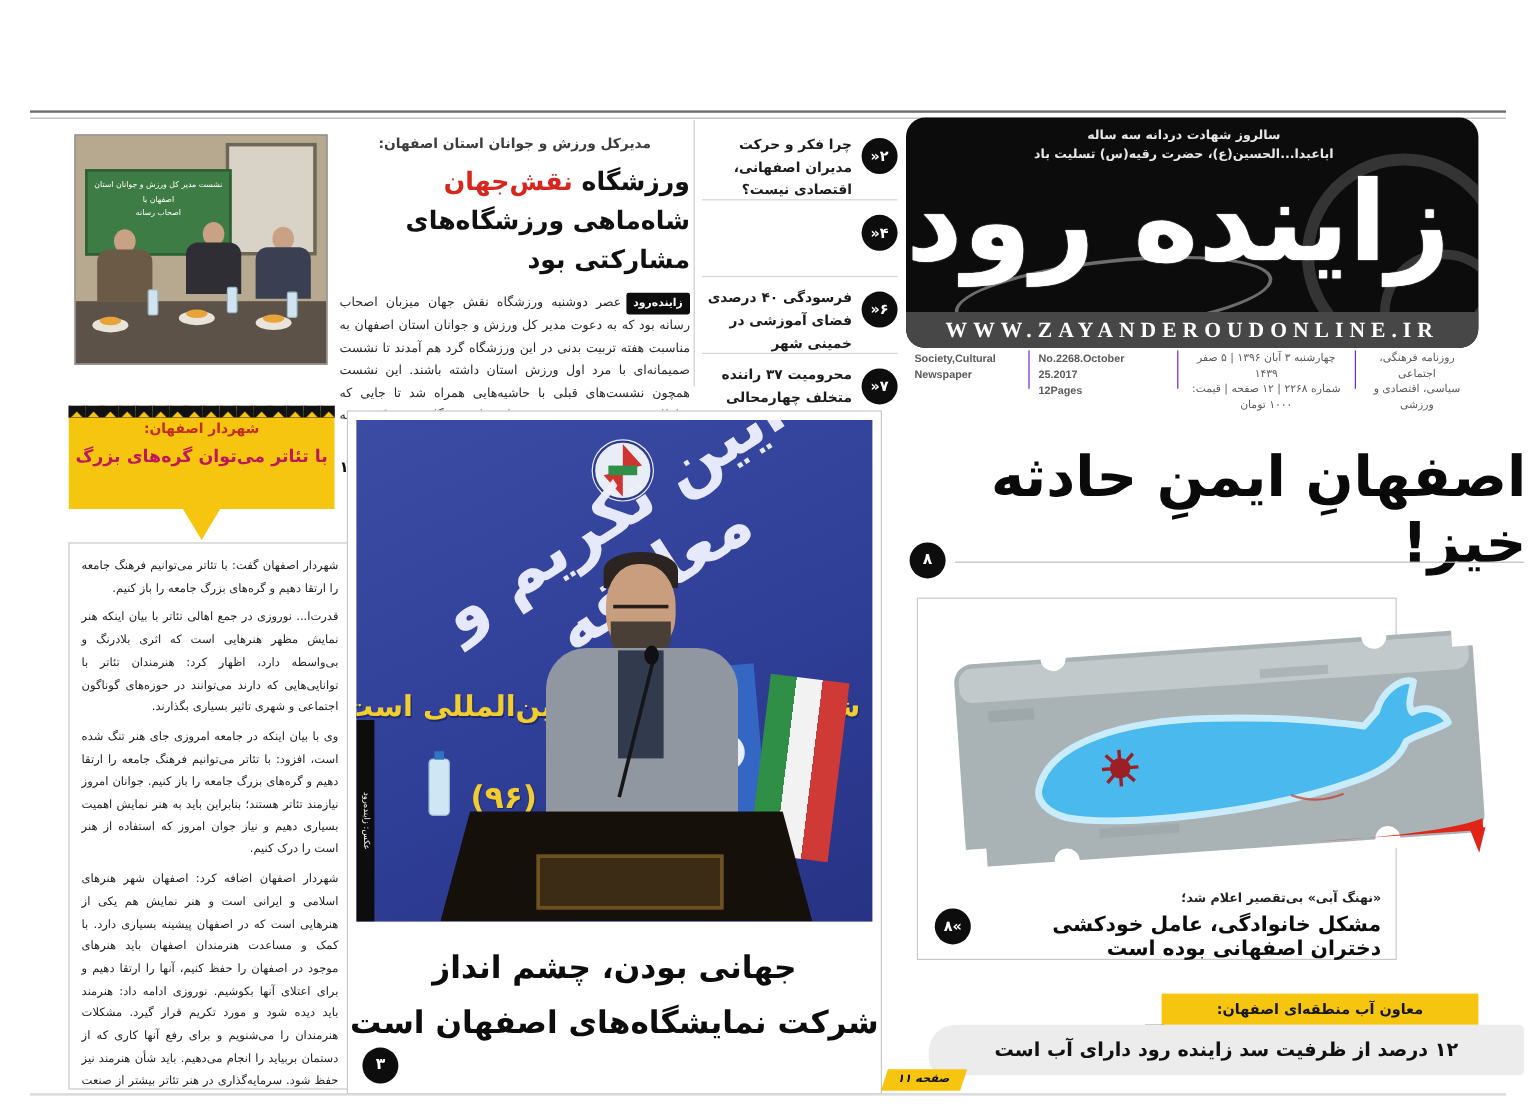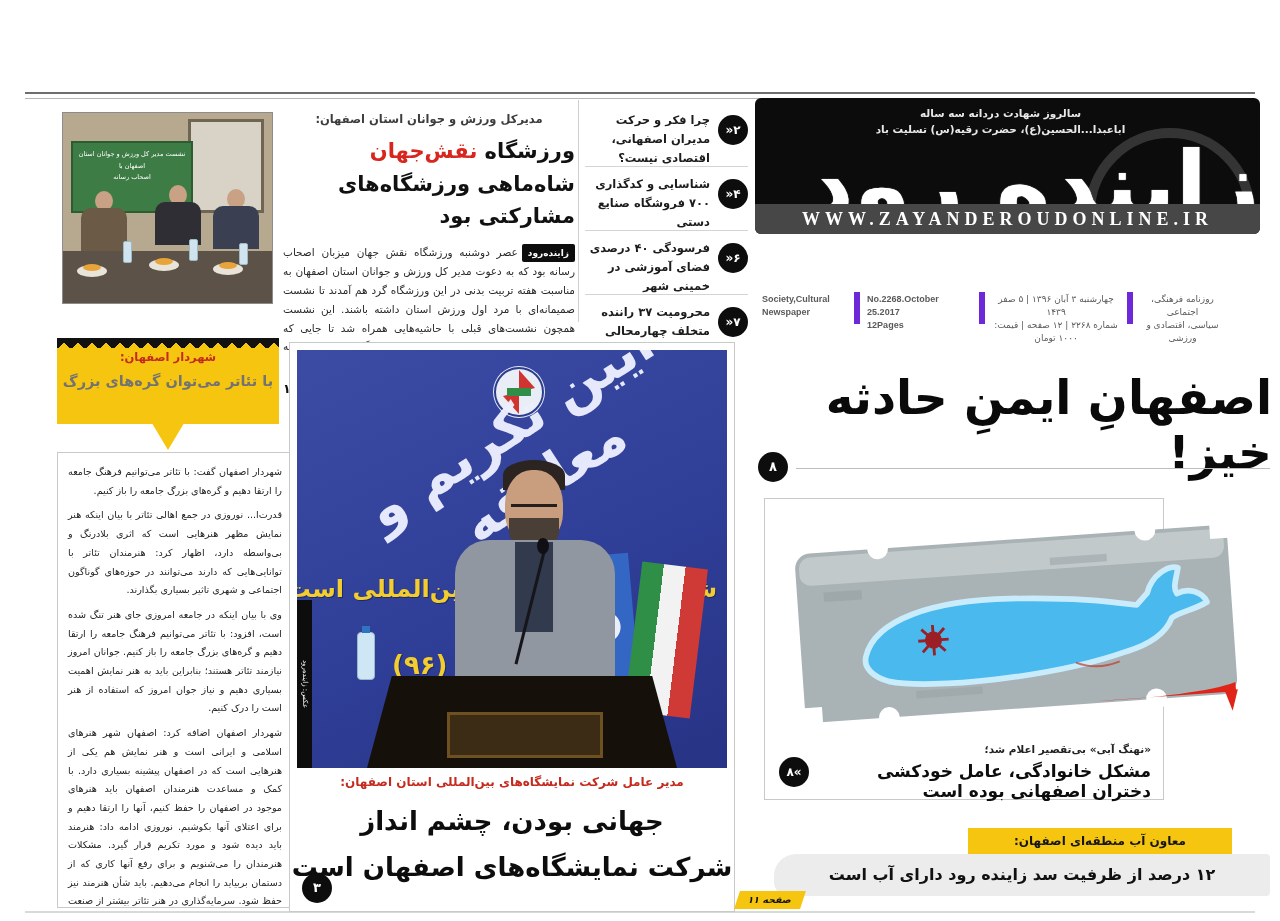--- a/index.html
+++ b/index.html
@@ -4,30 +4,30 @@
 <style>
   html,body{margin:0;padding:0;background:#fff;}
   #page{position:relative;width:1280px;height:921px;background:#fff;overflow:hidden;
         font-family:"DejaVu Sans",sans-serif;color:#111;}
   .abs{position:absolute;}
   .rtl{direction:rtl;}
   
   .rule-top{left:25px;top:92px;width:1230px;height:4px;border-top:2px solid #6e6e6e;border-bottom:1px solid #b5b5b5;}
   .rule-bottom{left:25px;top:911px;width:1230px;height:2px;background:#d9d9d9;}
   
-  .masthead{left:755px;top:98px;width:477px;height:136px;background:#0c0c0c;border-radius:6px;overflow:hidden;padding-left:28px;}
+  .masthead{left:755px;top:98px;width:477px;height:192px;background:#0c0c0c;border-radius:16px;overflow:hidden;}
   .mh-circle{position:absolute;border-radius:50%;}
   .dedication{position:absolute;top:7px;left:0;right:14px;text-align:center;color:#e8e8e8;font-size:10.5px;line-height:1.55;font-weight:bold;}
-  .mh-logo{position:absolute;top:26px;left:0;right:0;text-align:right;color:#fff;font-size:92px;font-weight:bold;
+  .mh-logo{position:absolute;top:26px;left:0;right:0;text-align:left;color:#fff;font-size:92px;font-weight:bold;
            line-height:1.35;letter-spacing:-2px;text-shadow:0 0 1px #fff;}
   .url-strip{position:absolute;left:0;right:0;bottom:0;height:30px;background:#474747;color:#fff;
              font-family:"Liberation Serif",serif;font-weight:bold;font-size:18px;letter-spacing:5px;
              text-align:center;line-height:30px;}
   .info-row{left:755px;top:292px;width:477px;height:32px;display:flex;flex-direction:row;color:#5a5a5a;font-size:9px;line-height:1.45;}
-  .info-cell{flex:1;padding:1px 7px;border-left:6px solid #6d28d9;text-align:center;}
+  .info-cell{flex:1;padding:1px 7px;border-left:1px solid #6d28d9;text-align:center;}
   .info-cell:first-child{border-left:none;}
   .info-en{font-family:Liberation Sans, sans-serif;font-weight:bold;text-align:left;}
   
   .vsep{left:578px;top:100px;width:1px;height:222px;background:#cfcfcf;}
   .hlist{left:585px;top:103px;width:163px;height:222px;}
   .hl-item{position:relative;height:55px;padding-top:8px;}
   .hl-item + .hl-item{border-top:1px solid #d4d4d4;}
   .hl-badge{position:absolute;right:0;top:12px;width:30px;height:30px;border-radius:50%;background:#0d0d0d;color:#fff;
             font-size:12px;font-weight:bold;text-align:center;line-height:30px;}
   .hl-text{margin-right:38px;text-align:right;font-size:11.5px;font-weight:bold;color:#1c1c1c;line-height:1.65;}
@@ -53,21 +53,21 @@
   .continue{margin-top:4px;text-align:left;font-size:12.5px;font-weight:bold;color:#111;}
   .continue .arr{font-size:15px;margin-left:30px;margin-right:6px;}
   
   .mayor-box{left:57px;top:338px;width:222px;height:112px;}
   .mayor-zigzag{position:absolute;left:0;top:0;width:100%;height:10px;
      background-image:linear-gradient(135deg,#111 50%,transparent 50%),linear-gradient(225deg,#111 50%,transparent 50%);
      background-size:14px 10px;background-repeat:repeat-x;z-index:2;}
   .mayor-yellow{position:absolute;left:0;top:4px;width:100%;height:108px;background:#f6c50f;
      clip-path:polygon(0 0,100% 0,100% 76%,57% 76%,50% 100%,43% 76%,0 76%);}
   .mayor-kicker{position:absolute;left:0;right:0;top:12px;text-align:center;color:#c42a1e;font-size:11.5px;font-weight:bold;}
-  .mayor-h{position:absolute;left:0;right:0;top:30px;text-align:center;font-size:14.5px;font-weight:bold;color:#737373;line-height:1.8;}
+  .mayor-h{position:absolute;left:0;right:0;top:30px;text-align:center;font-size:14.5px;font-weight:bold;color:#be185d;line-height:1.8;}
   .mayor-col{left:57px;top:452px;width:236px;height:456px;border:1px solid #c9c9c9;background:#fff;
              padding:10px 10px 0 10px;box-sizing:border-box;overflow:hidden;}
   .mayor-col p{margin:0 0 6px 0;font-size:9.6px;line-height:1.95;text-align:justify;color:#222;}
   
   .expo-frame{left:289px;top:342px;width:446px;height:570px;border:1px solid #c9c9c9;background:#fff;box-sizing:border-box;}
   .expo-photo{position:absolute;left:7px;top:7px;right:7px;height:418px;
               background:linear-gradient(155deg,#3c4ba4 0%,#2f3e97 55%,#273384 100%);overflow:hidden;}
   .expo-callig{position:absolute;left:-30px;top:40px;width:520px;text-align:center;color:#eef0ff;
                font-size:54px;font-weight:bold;transform:rotate(-33deg);transform-origin:center;opacity:.96;}
   .expo-banner{position:absolute;right:10px;top:225px;width:100%;color:#f3cd2e;font-size:24px;font-weight:bold;
@@ -157,21 +157,20 @@
   </div>
 
   <div class="abs vsep"></div>
   <div class="abs hlist rtl">
     <div class="hl-item">
       <span class="hl-badge"><span>۲</span><span>«</span></span>
       <div class="hl-text">چرا فکر و حرکت مدیران اصفهانی، اقتصادی نیست؟</div>
     </div>
     <div class="hl-item">
       <span class="hl-badge"><span>۴</span><span>«</span></span>
-      <div class="hl-text">شناسایی و کدگذاری ۷۰۰ فروشگاه صنایع دستی</div>
     </div>
     <div class="hl-item">
       <span class="hl-badge"><span>۶</span><span>«</span></span>
       <div class="hl-text">فرسودگی ۴۰ درصدی فضای آموزشی در خمینی شهر</div>
     </div>
     <div class="hl-item">
       <span class="hl-badge"><span>۷</span><span>«</span></span>
       <div class="hl-text">محرومیت ۳۷ راننده متخلف چهارمحالی</div>
     </div>
   </div>
@@ -252,21 +251,20 @@
       <div class="expo-body"></div>
       <div class="expo-shirt"></div>
       <div class="expo-mic"></div>
       <div class="expo-mic-head"></div>
       <div class="expo-bottle"></div>
       <div class="expo-podium"></div>
       <div class="expo-podium-sign"></div>
       <div class="expo-credit rtl">عکس: زاینده‌رود</div>
     </div>
     <div class="expo-caption rtl">
-      <div class="expo-kicker">مدیر عامل شرکت نمایشگاه‌های بین‌المللی استان اصفهان:</div>
       <div class="expo-h">
         <div>جهانی بودن، چشم انداز</div>
         <div>شرکت نمایشگاه‌های اصفهان است</div>
       </div>
     </div>
     <div class="expo-badge" style="bottom:8px;">۳</div>
   </div>
 
   <div class="abs main-h rtl">اصفهانِ ایمنِ حادثه خیز!</div>
   <div class="abs main-badge">۸</div>

